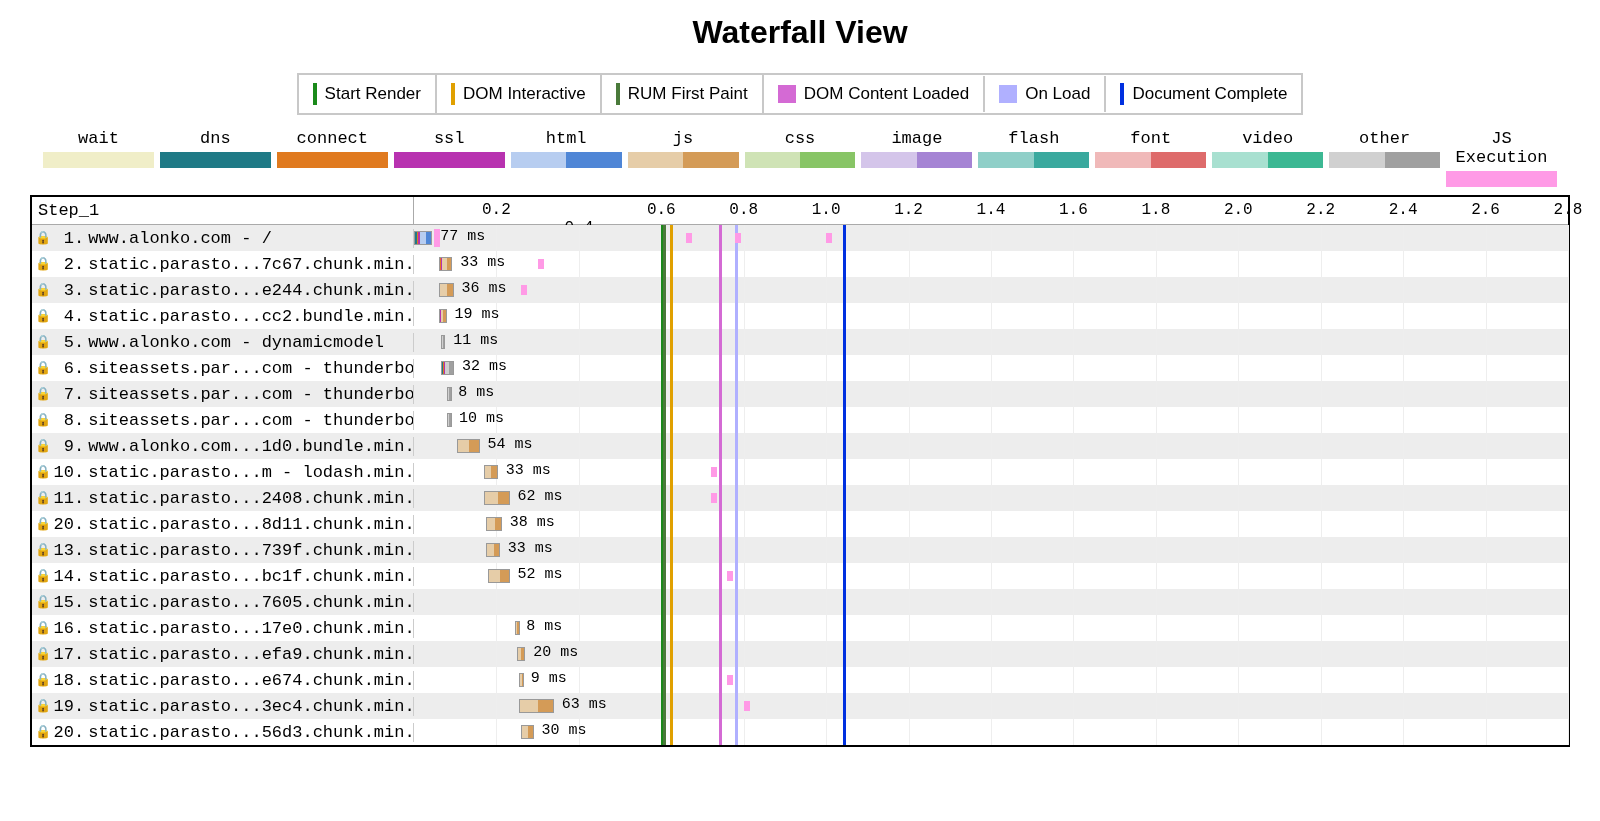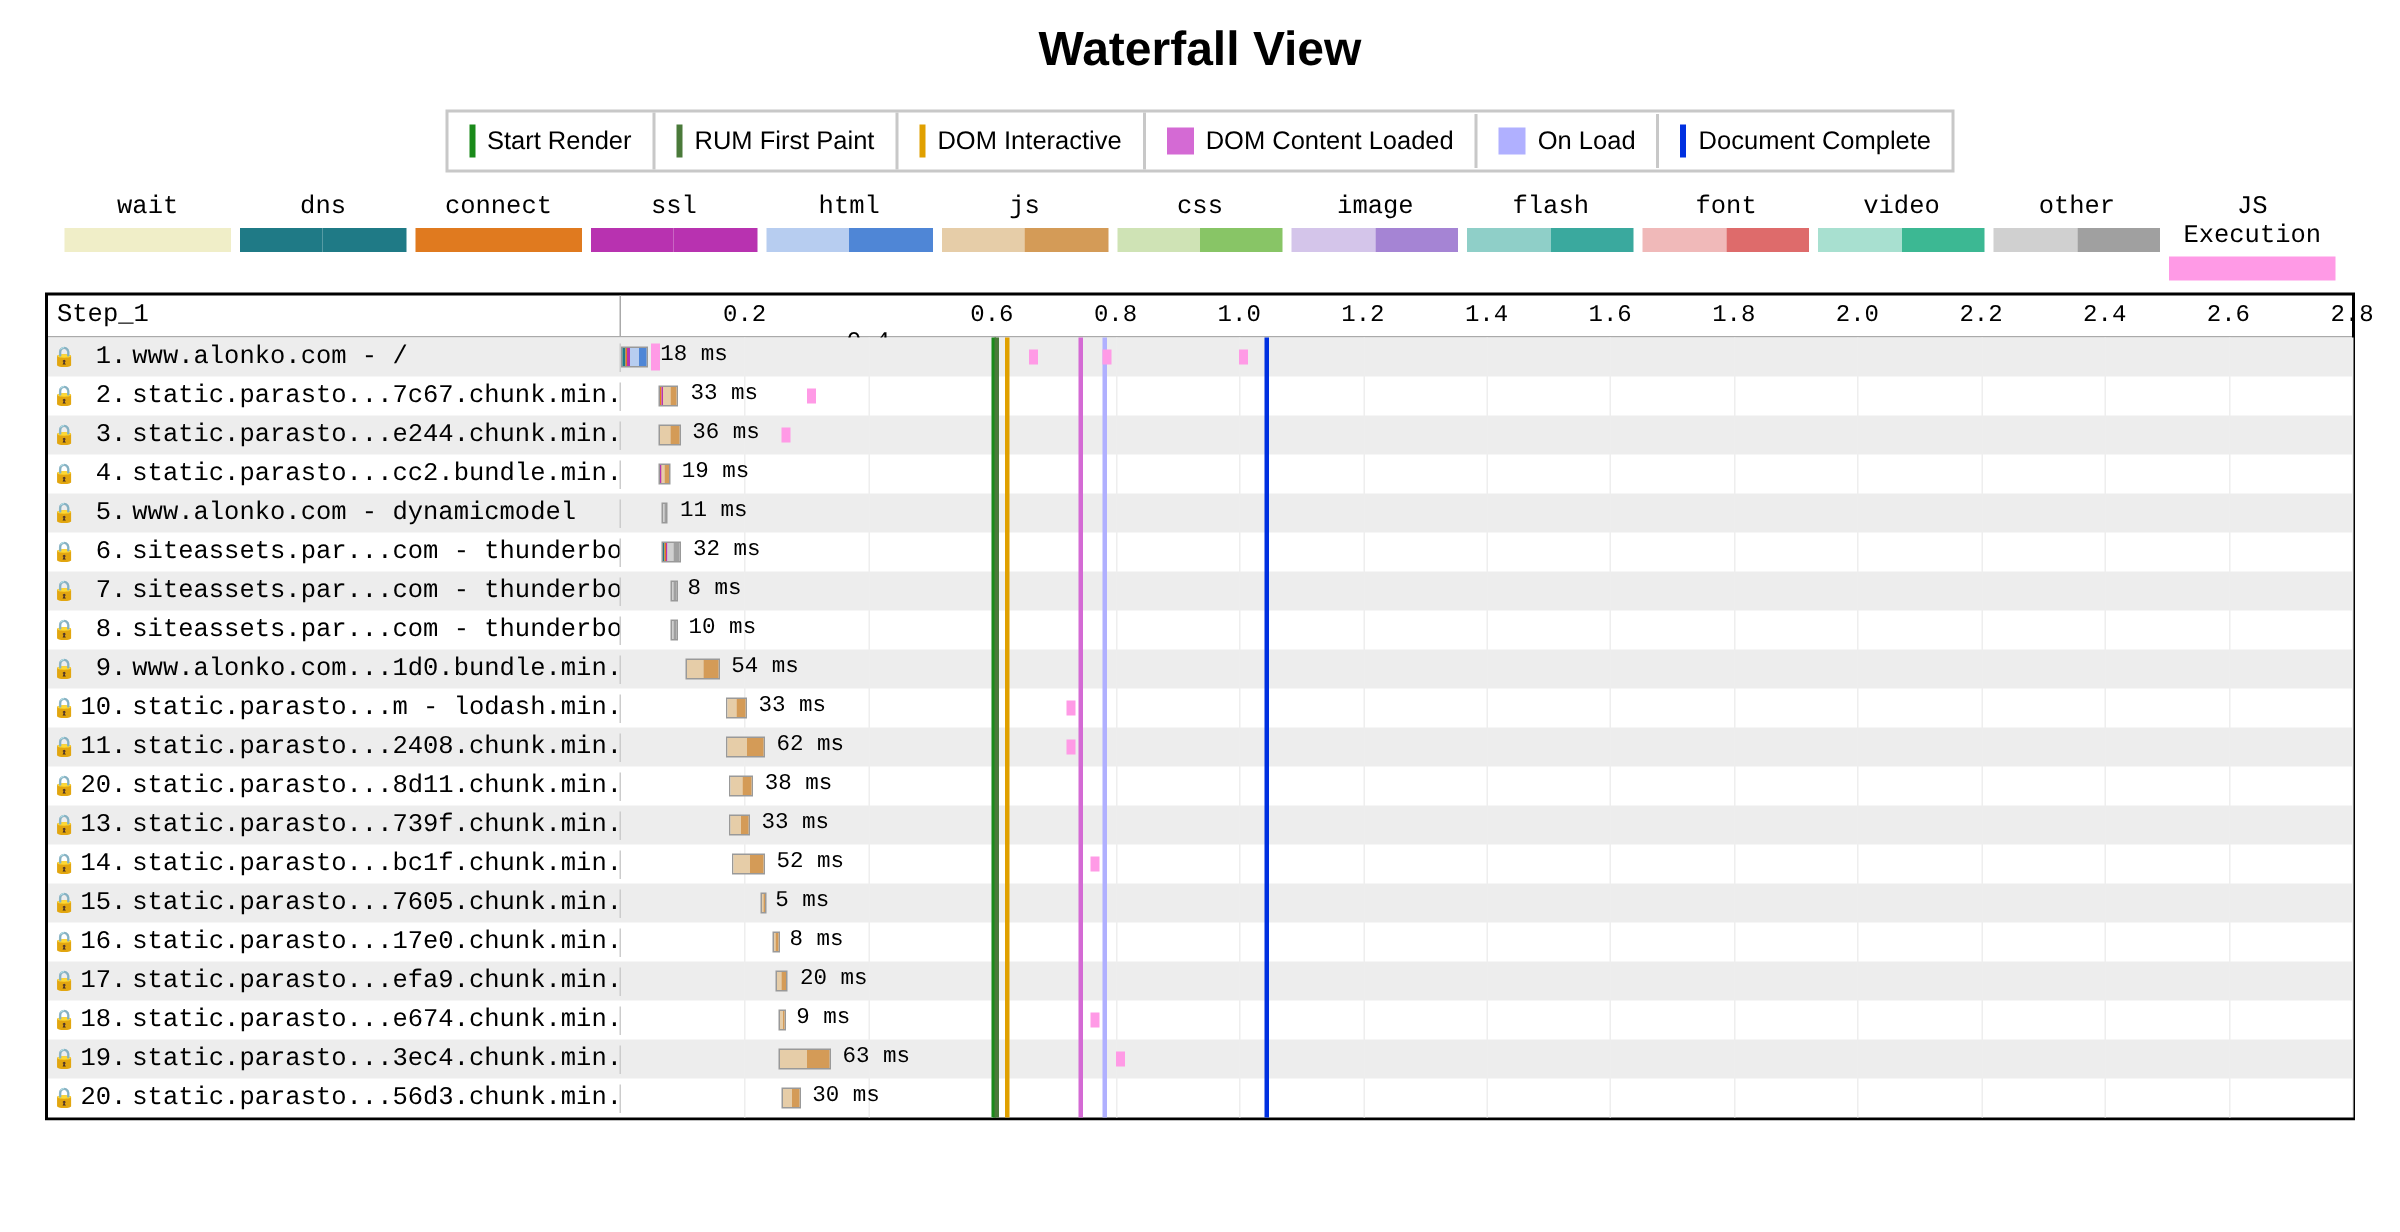--- a/index.html
+++ b/index.html
@@ -167,26 +167,26 @@
 <div class="page">
 
 <h1 class="page-title">Waterfall View</h1>
 
 <div class="event-legend" id="event-legend">
       <div class="cell">
         <span class="ev-line" style="background: rgb(26, 138, 26);"></span>
         <span>Start Render</span>
       </div>
       <div class="cell">
+        <span class="ev-line" style="background: rgb(224, 160, 0);"></span>
+        <span>DOM Interactive</span>
+      </div>
+      <div class="cell">
         <span class="ev-line" style="background: rgb(74, 122, 58);"></span>
         <span>RUM First Paint</span>
-      </div>
-      <div class="cell">
-        <span class="ev-line" style="background: rgb(224, 160, 0);"></span>
-        <span>DOM Interactive</span>
       </div>
       <div class="cell">
         <span class="ev-block" style="background: rgb(212, 106, 212);"></span>
         <span>DOM Content Loaded</span>
       </div>
       <div class="cell">
         <span class="ev-block" style="background: rgb(176, 176, 255);"></span>
         <span>On Load</span>
       </div>
       <div class="cell">
@@ -346,21 +346,21 @@
               <div class="seg" style="width: 10%; background: rgb(31, 122, 134);"></div>
               <div class="seg" style="width: 10%; background: rgb(224, 122, 31);"></div>
               <div class="seg" style="width: 10%; background: rgb(184, 50, 176);"></div>
               <div class="seg" style="width: 38.5%; background: rgb(183, 205, 240);"></div>
               <div class="seg" style="width: 31.5%; background: rgb(79, 134, 214);"></div>
             </div>
             <div class="tickmark" style="left: 1.77143%; background: rgb(255, 154, 230);"></div>
             <div class="tickmark" style="left: 23.5714%; background: rgb(255, 154, 230); width: 6px; height: 10px; top: 8px;"></div>
             <div class="tickmark" style="left: 27.8571%; background: rgb(255, 154, 230); width: 6px; height: 10px; top: 8px;"></div>
             <div class="tickmark" style="left: 35.7143%; background: rgb(255, 154, 230); width: 6px; height: 10px; top: 8px;"></div>
-            <div class="bar-label" style="left: calc(1.57143% + 8px);">18 ms</div>
+            <div class="bar-label" style="left: calc(1.57143% + 8px);">77 ms</div>
           </div>
         </div>
         <div class="wf-row">
           <div class="labelcol">
             <span class="lock">🔒</span>
             <span class="idx">2</span>
             <span class="dot">.</span>
             <span class="name">static.parasto...7c67.chunk.min.js</span>
           </div>
           <div class="chartcol">
@@ -563,27 +563,20 @@
             <div class="bar-label" style="left: calc(8.28571% + 8px);">52 ms</div>
           </div>
         </div>
         <div class="wf-row striped">
           <div class="labelcol">
             <span class="lock">🔒</span>
             <span class="idx">15</span>
             <span class="dot">.</span>
             <span class="name">static.parasto...7605.chunk.min.js</span>
           </div>
-          <div class="chartcol">
-            <div class="bar" style="left: 8.03571%; width: 0.4%;">
-              <div class="seg" style="width: 55%; background: rgb(230, 205, 168);"></div>
-              <div class="seg" style="width: 45%; background: rgb(212, 155, 87);"></div>
-            </div>
-            <div class="bar-label" style="left: calc(8.21429% + 8px);">5 ms</div>
-          </div>
         </div>
         <div class="wf-row">
           <div class="labelcol">
             <span class="lock">🔒</span>
             <span class="idx">16</span>
             <span class="dot">.</span>
             <span class="name">static.parasto...17e0.chunk.min.js</span>
           </div>
           <div class="chartcol">
             <div class="bar" style="left: 8.75%; width: 0.4%;">

